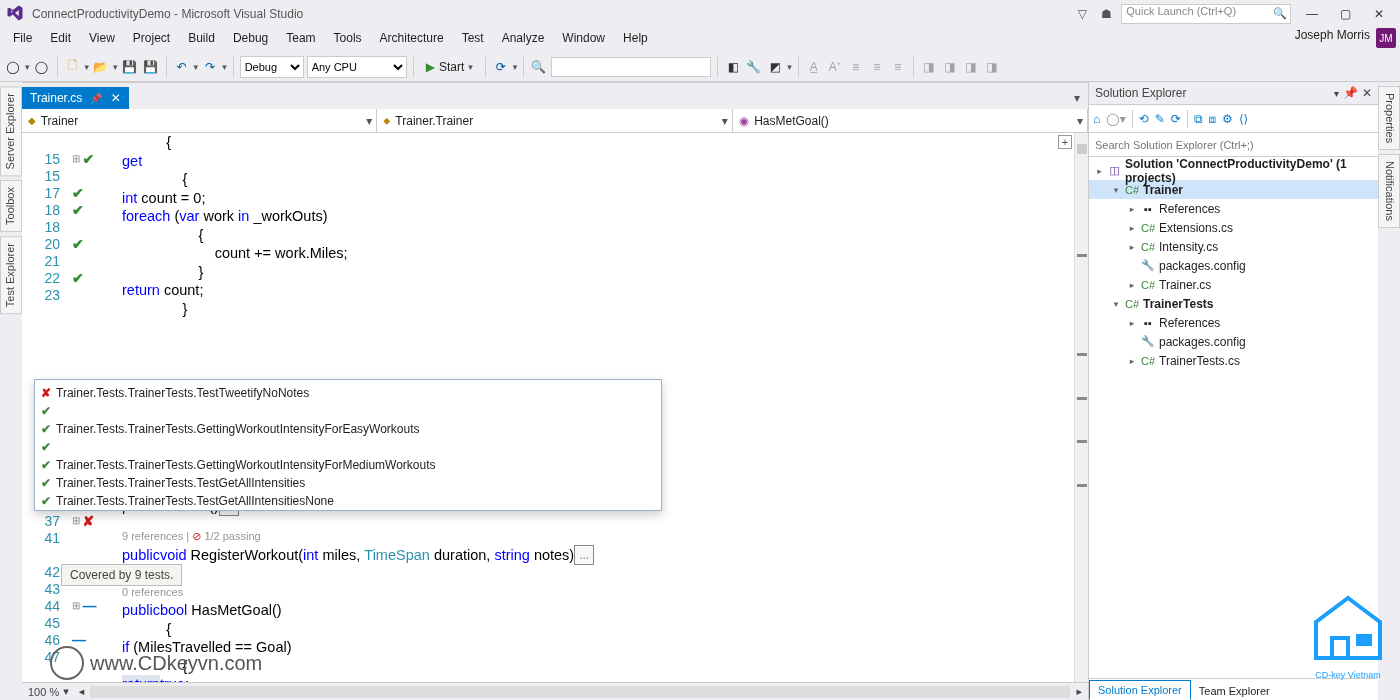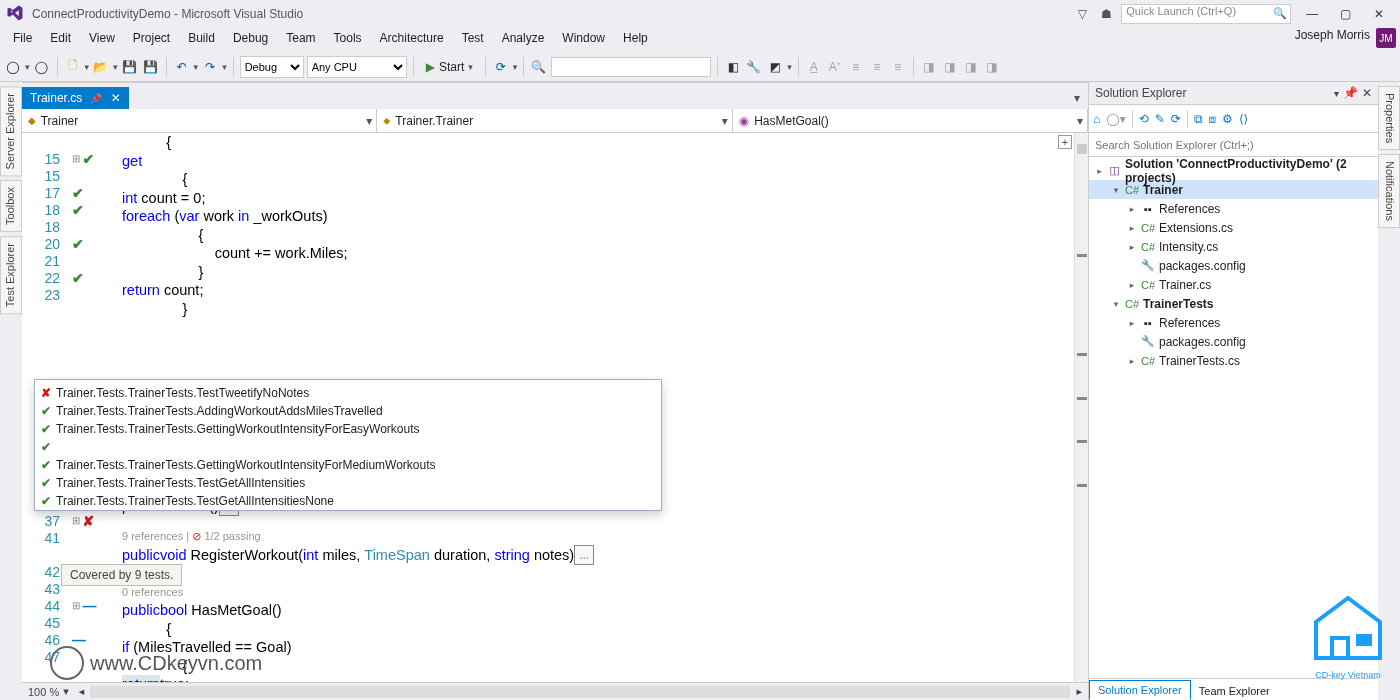--- a/index.html
+++ b/index.html
@@ -361,21 +361,20 @@
     </div>
 
     <div class="test-popup">
       <div class="body" id="popup-body">
           <div class="tp-row">
             <span class="bad">✘</span>
             <span>Trainer.Tests.TrainerTests.TestTweetifyNoNotes</span>
           </div>
           <div class="tp-row">
             <span class="ok">✔</span>
-            <span>Trainer.Tests.TrainerTests.AddingWorkoutAddsMilesTravelled</span>
           </div>
           <div class="tp-row">
             <span class="ok">✔</span>
             <span>Trainer.Tests.TrainerTests.GettingWorkoutIntensityForEasyWorkouts</span>
           </div>
           <div class="tp-row">
             <span class="ok">✔</span>
           </div>
           <div class="tp-row">
             <span class="ok">✔</span>
@@ -414,21 +413,21 @@
       <span>⚙</span>
       <span>⟨⟩</span>
     </div>
     <div class="rp-search">
       <input placeholder="Search Solution Explorer (Ctrl+;)" style="">
     </div>
     <div class="tree" id="se-tree">
         <div class="tree-row" style="padding-left:6px">
           <span class="exp">▸</span>
           <span class="ico2 sln">◫</span>
-          <span style="font-weight:600;">Solution 'ConnectProductivityDemo' (2 projects)</span>
+          <span style="font-weight:600;">Solution 'ConnectProductivityDemo' (1 projects)</span>
         </div>
         <div class="tree-row sel" style="padding-left:22px">
           <span class="exp">▾</span>
           <span class="ico2 prj">C#</span>
           <span style="font-weight:600;">Trainer</span>
         </div>
         <div class="tree-row" style="padding-left:38px">
           <span class="exp">▸</span>
           <span class="ico2 ">▪▪</span>
           <span style="">References</span>

